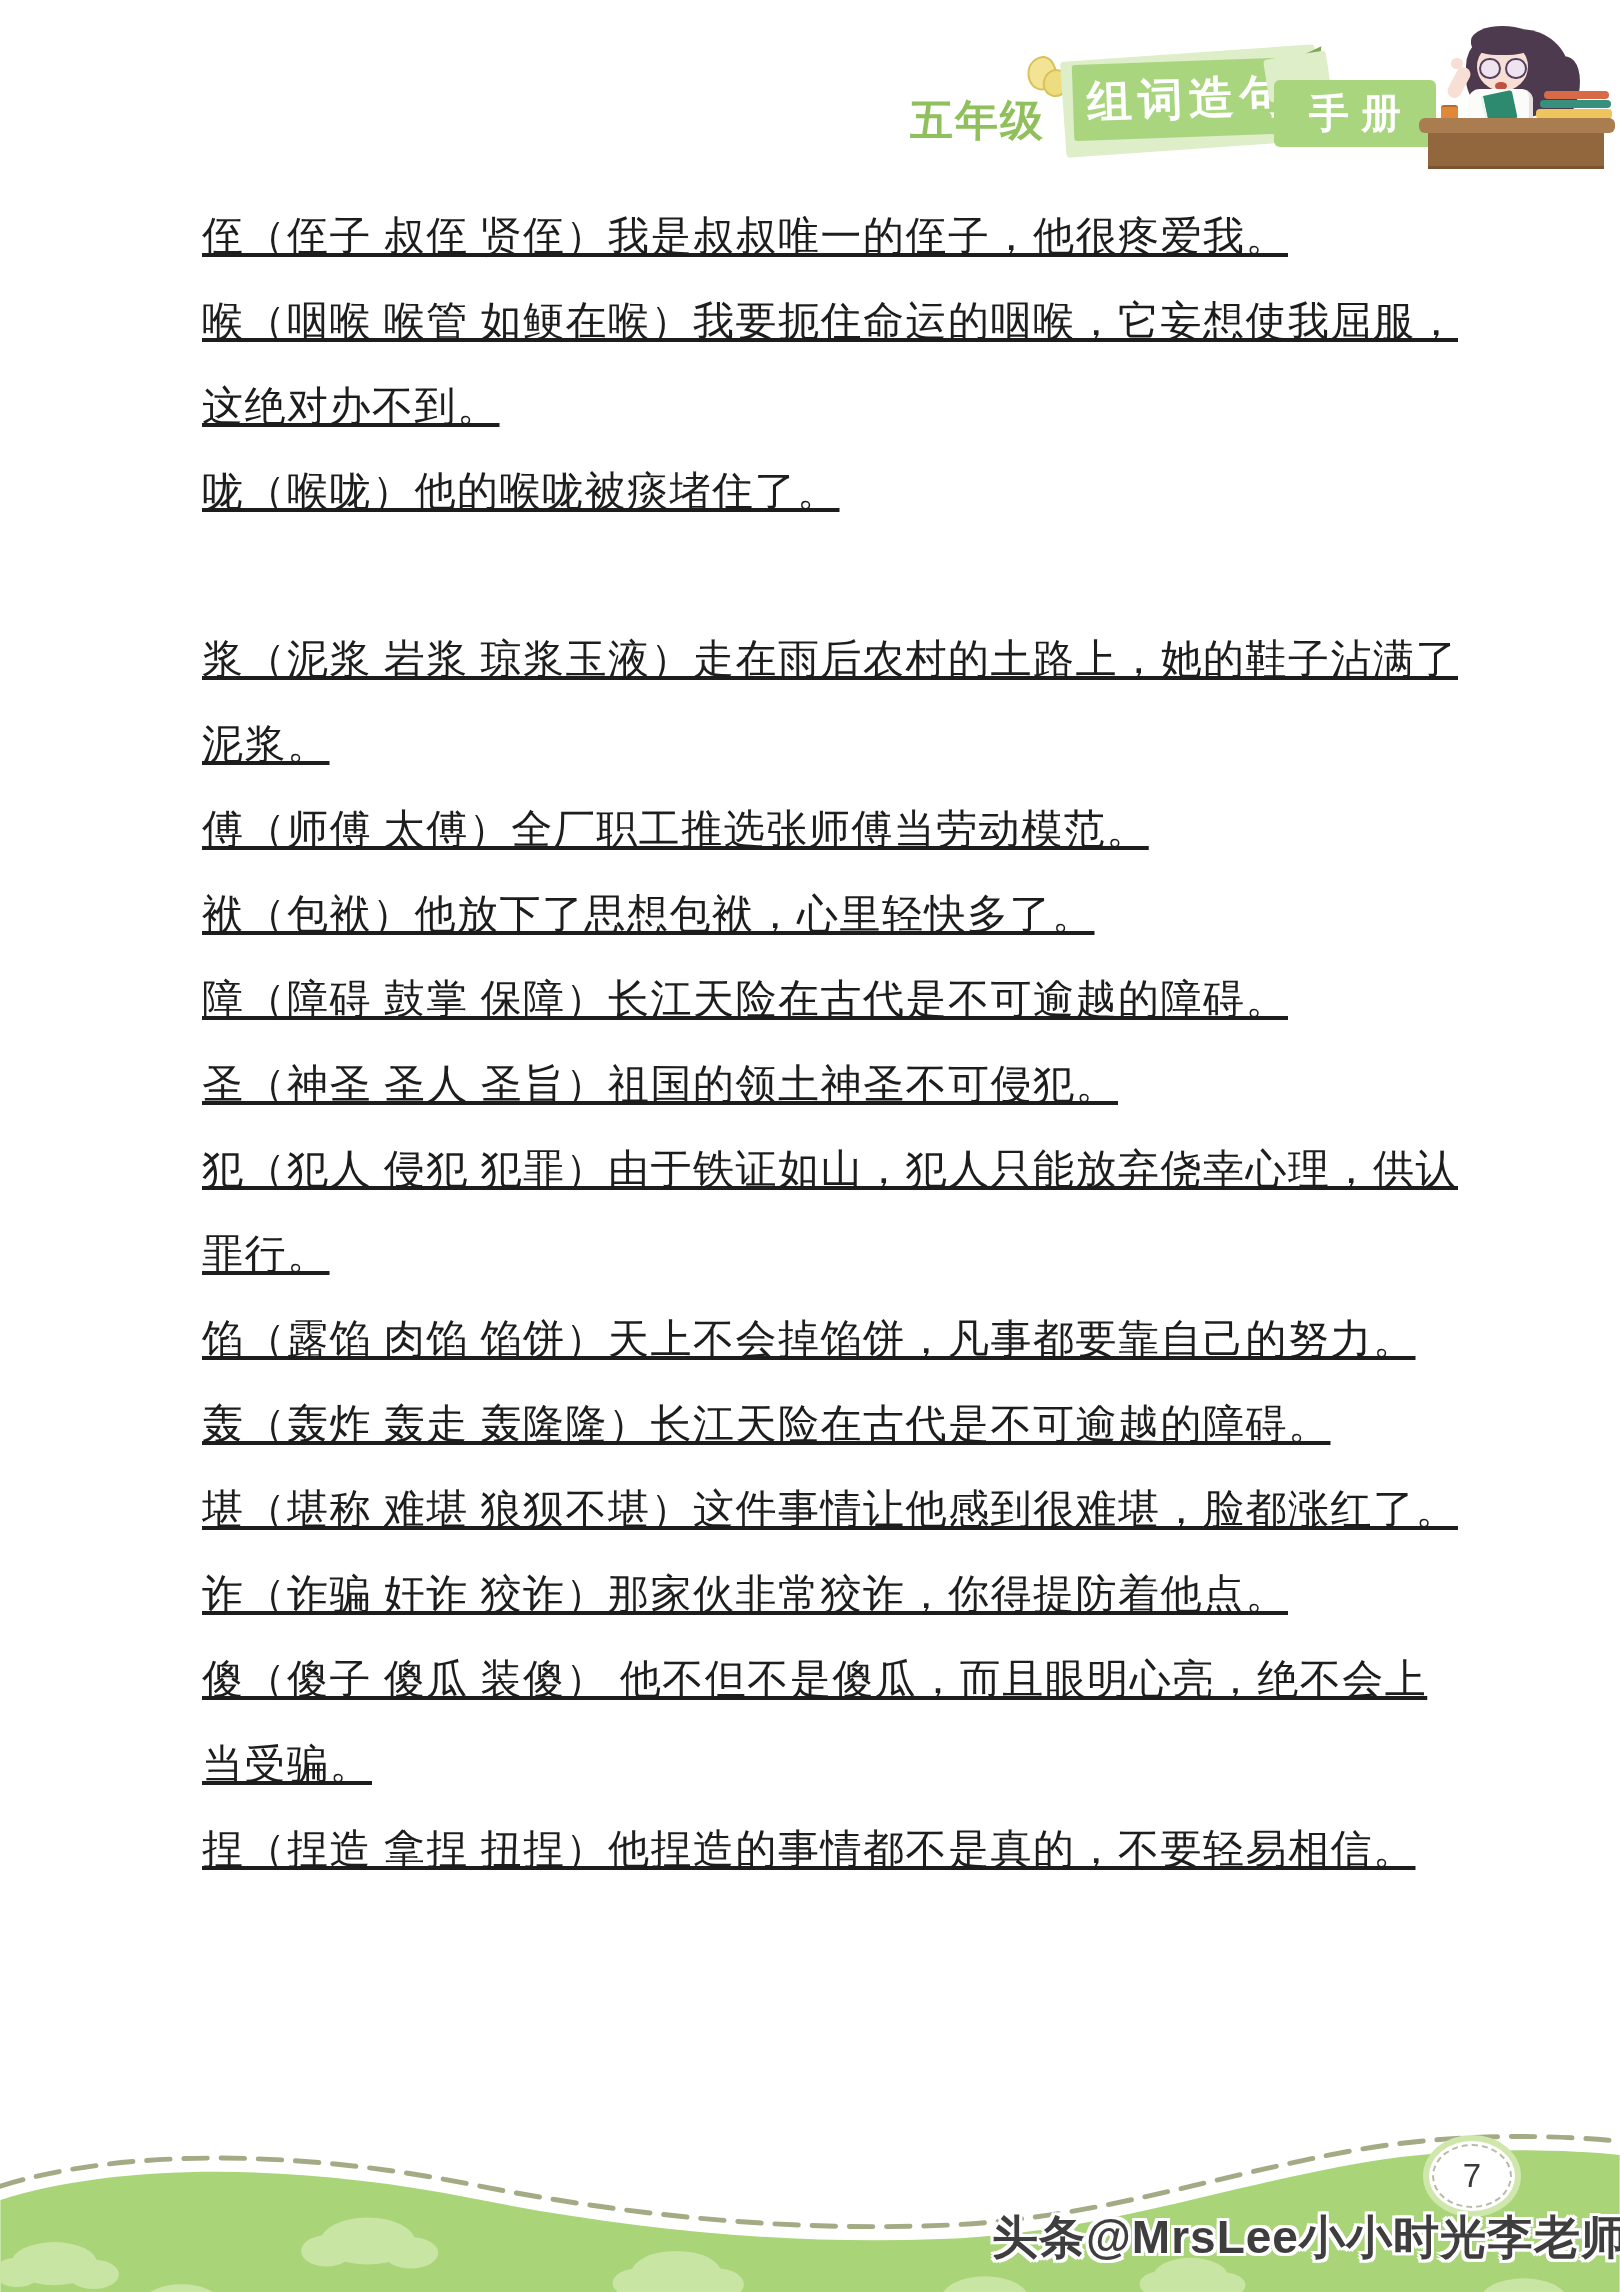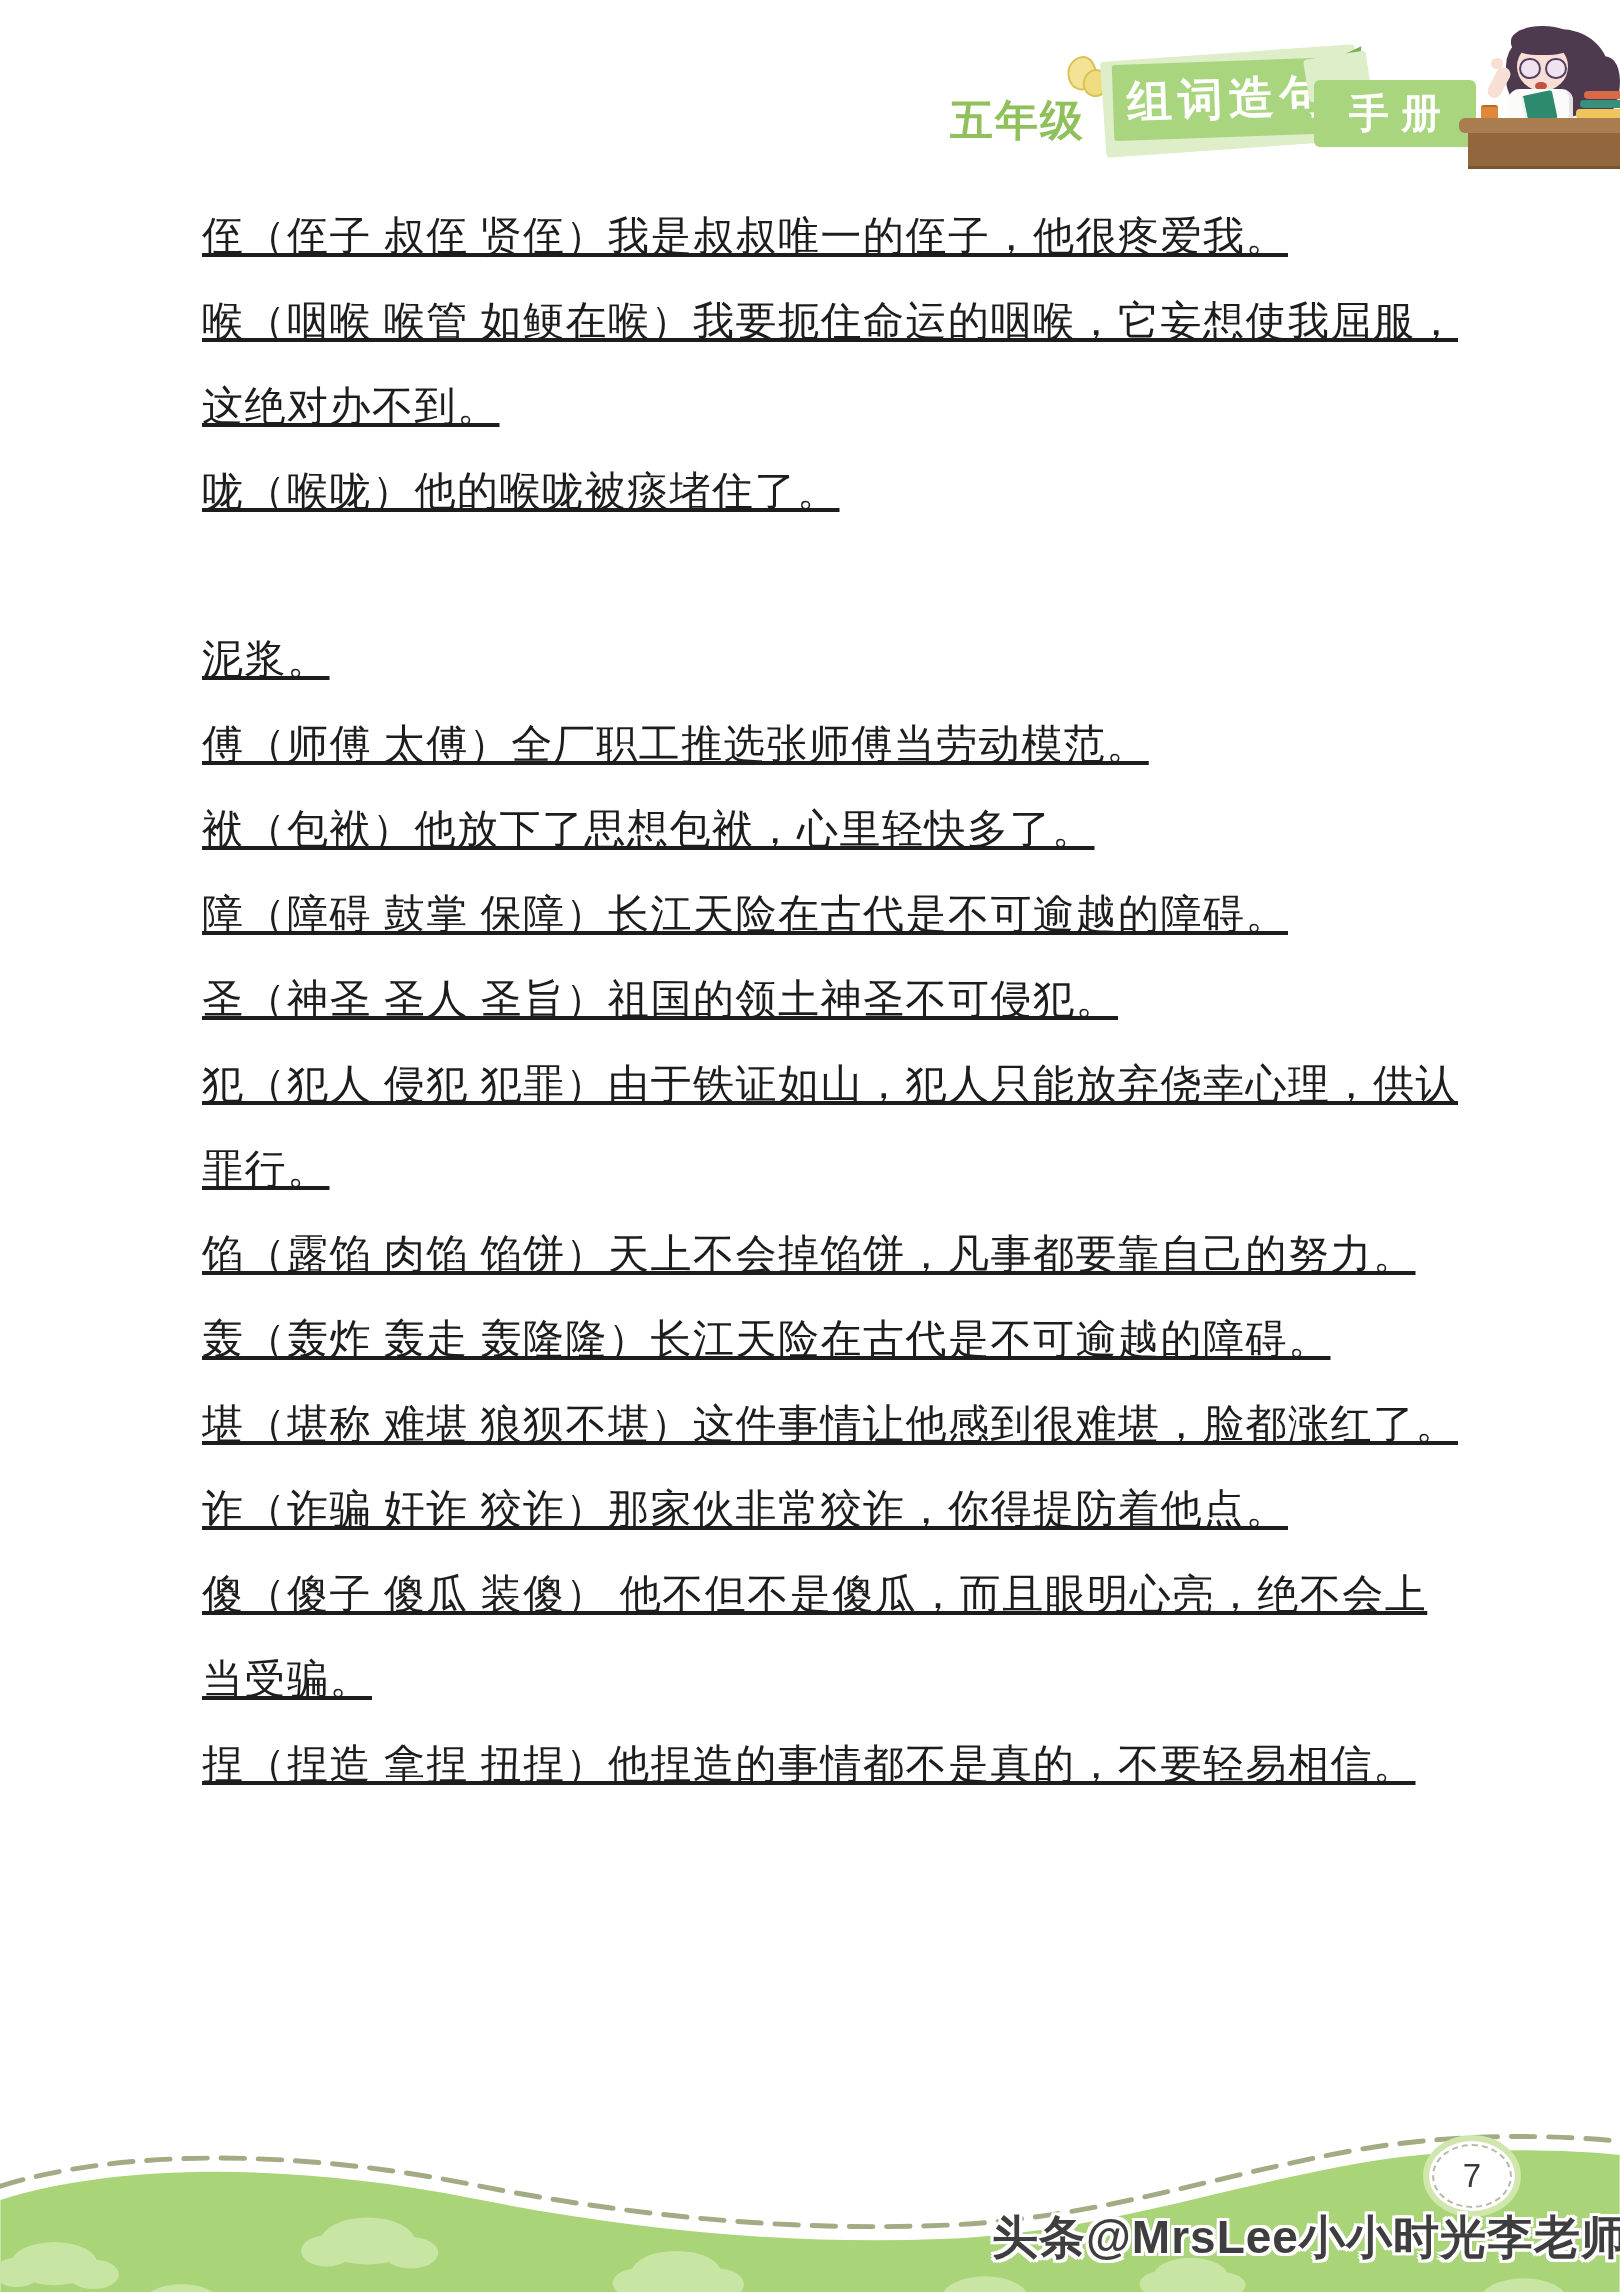--- a/index.html
+++ b/index.html
@@ -2,21 +2,21 @@
 <html style="--grade-text: #8fc05c; --badge-bg: #a9d57f; --badge-panel: #ddeec8; --badge-fold: #7cab57; --badge-text: #ffffff; --badge-ring: #cfe7ad; --ink: #1d1d1d; --hill: #a9d478; --cloud: #c8e5a4; --dash: #a3ab85;"><head>
 <meta charset="utf-8">
 <style>
   html,body{margin:0;padding:0;}
   body{
     width:1620px;height:2293px;position:relative;overflow:hidden;
     background:#ffffff;
     font-family:"Liberation Serif","DejaVu Serif",serif;
   }
   
-  #header{position:absolute;left:0;top:0;width:1356px;height:176px;margin-left:40px;}
+  #header{position:absolute;left:0;top:0;width:1356px;height:176px;}
   #grade{
     position:absolute;left:910px;top:92px;
     font-family:"Liberation Sans","DejaVu Sans",sans-serif;
     font-weight:bold;font-size:43px;letter-spacing:2px;
     color:var(--grade-text,#8fc05c);
   }
   #butterfly{position:absolute;left:1027px;top:57px;width:43px;height:43px;}
   #butterfly .wing1{
     position:absolute;left:0;top:0;width:25.5px;height:29px;
     background:#f3e495;border:2px solid #d9c257;
@@ -162,20 +162,21 @@
 </div>
 
 <div id="content">
     <div class="section">
       <div class="line">侄（侄子 叔侄 贤侄）我是叔叔唯一的侄子，他很疼爱我。</div>
       <div class="line">喉（咽喉 喉管 如鲠在喉）我要扼住命运的咽喉，它妄想使我屈服，</div>
       <div class="line">这绝对办不到。</div>
       <div class="line">咙（喉咙）他的喉咙被痰堵住了。</div>
     </div>
     <div class="section">
+      <div class="line">浆（泥浆 岩浆 琼浆玉液）走在雨后农村的土路上，她的鞋子沾满了</div>
       <div class="line">泥浆。</div>
       <div class="line">傅（师傅 太傅）全厂职工推选张师傅当劳动模范。</div>
       <div class="line">袱（包袱）他放下了思想包袱，心里轻快多了。</div>
       <div class="line">障（障碍 鼓掌 保障）长江天险在古代是不可逾越的障碍。</div>
       <div class="line">圣（神圣 圣人 圣旨）祖国的领土神圣不可侵犯。</div>
       <div class="line">犯（犯人 侵犯 犯罪）由于铁证如山，犯人只能放弃侥幸心理，供认</div>
       <div class="line">罪行。</div>
       <div class="line">馅（露馅 肉馅 馅饼）天上不会掉馅饼，凡事都要靠自己的努力。</div>
       <div class="line">轰（轰炸 轰走 轰隆隆）长江天险在古代是不可逾越的障碍。</div>
       <div class="line">堪（堪称 难堪 狼狈不堪）这件事情让他感到很难堪，脸都涨红了。</div>

